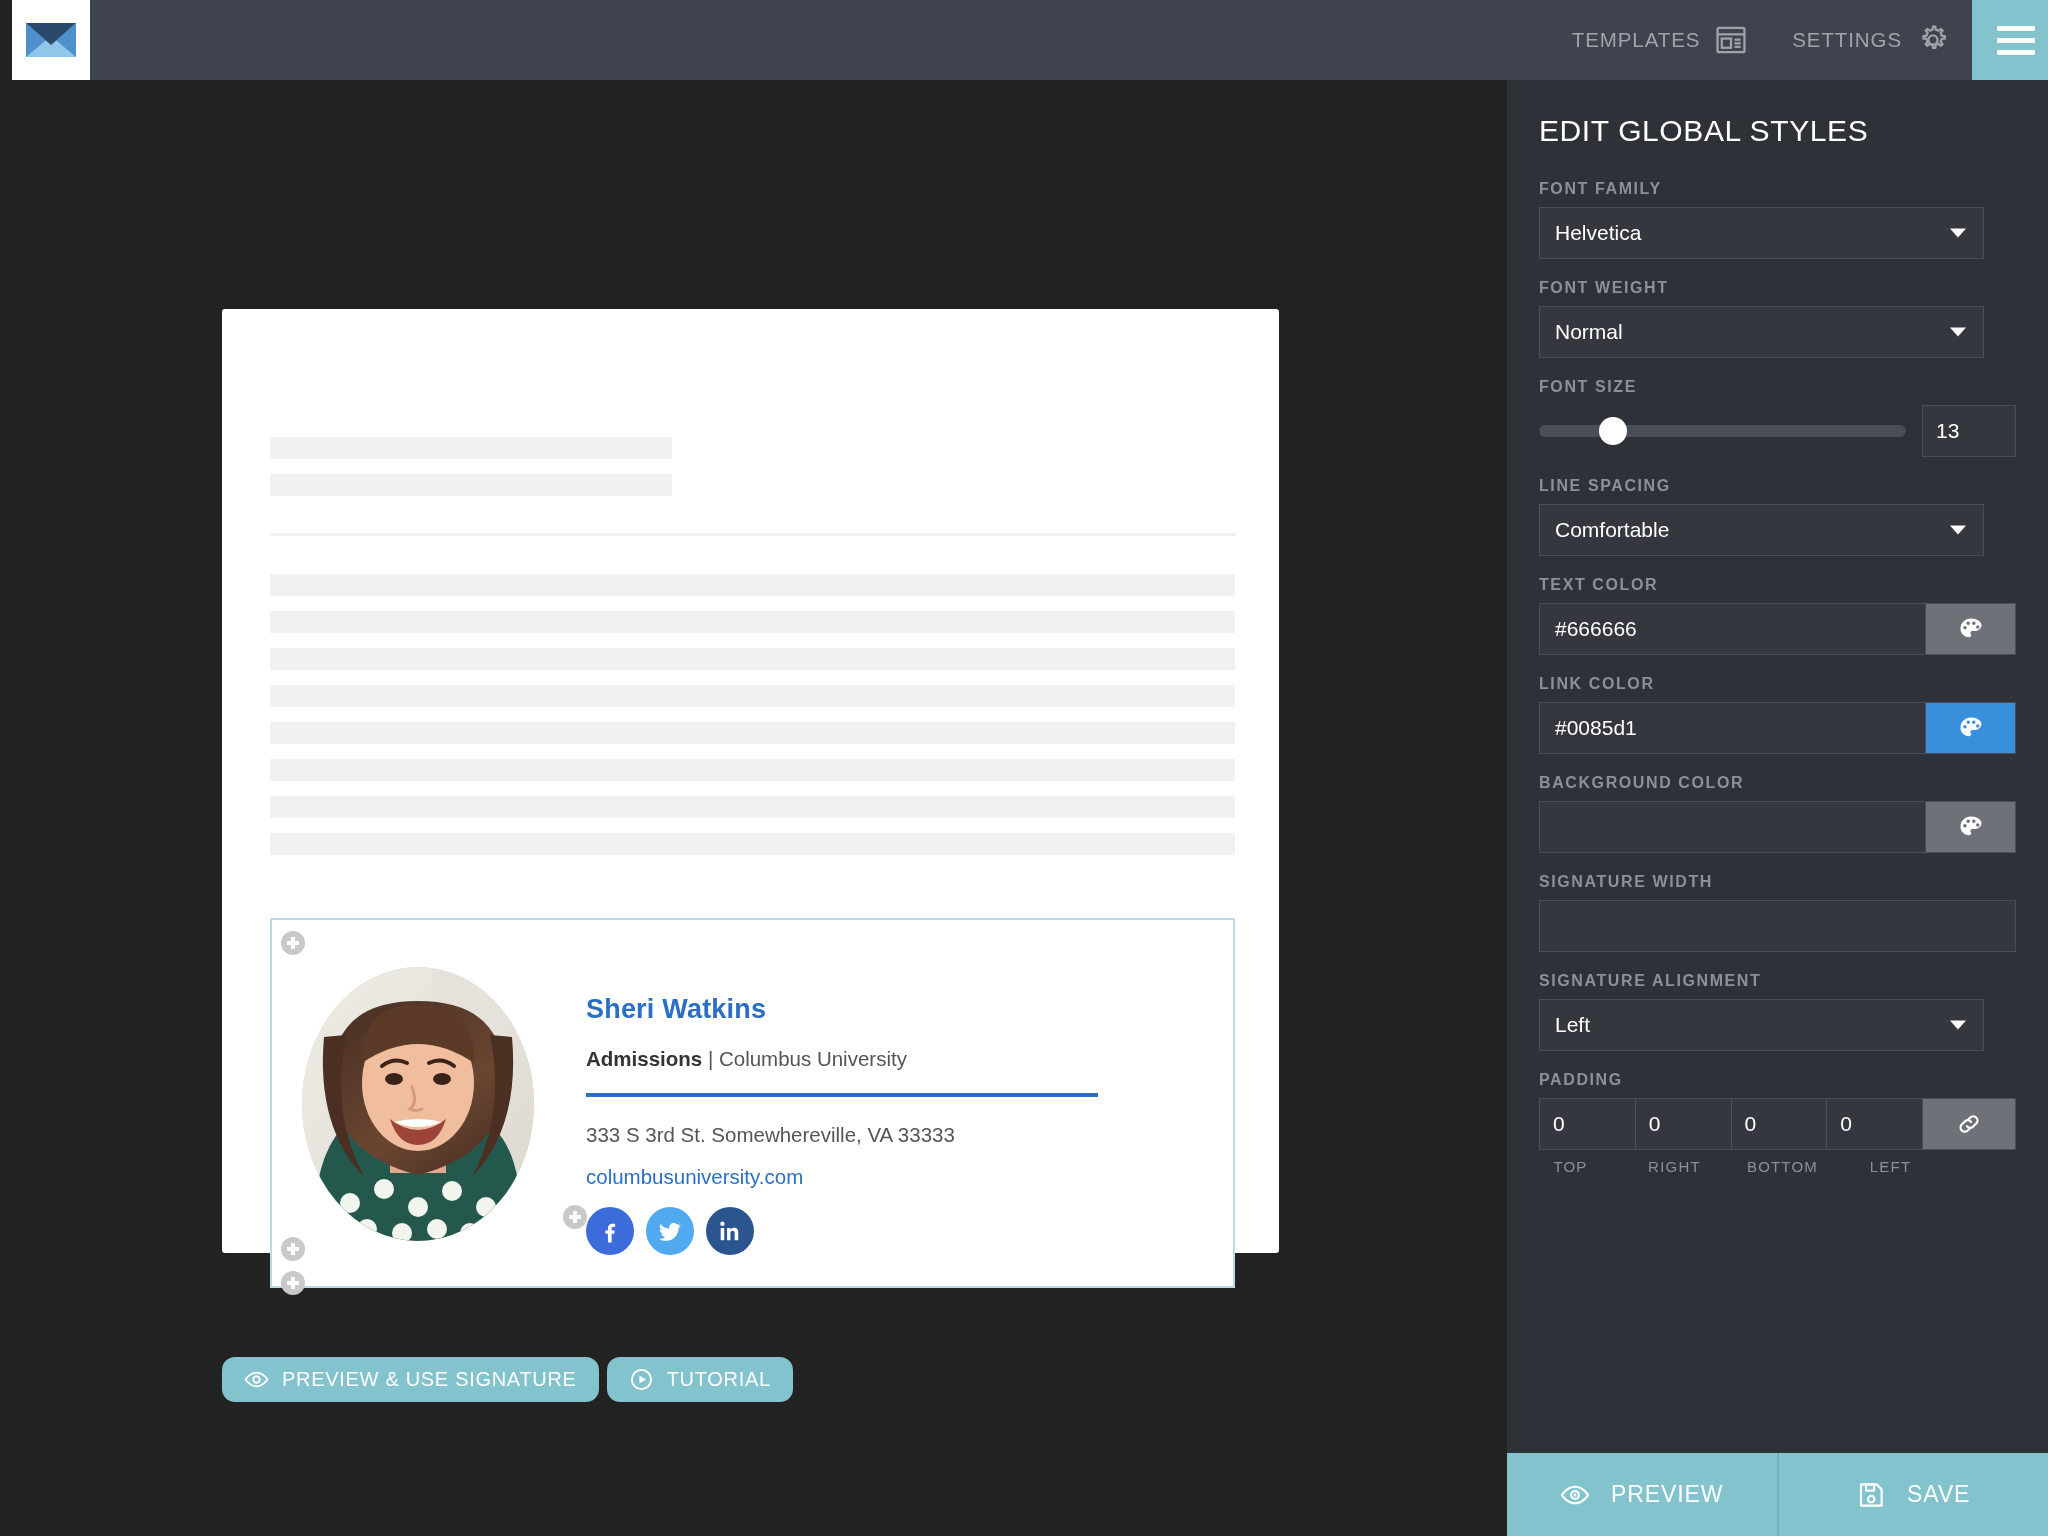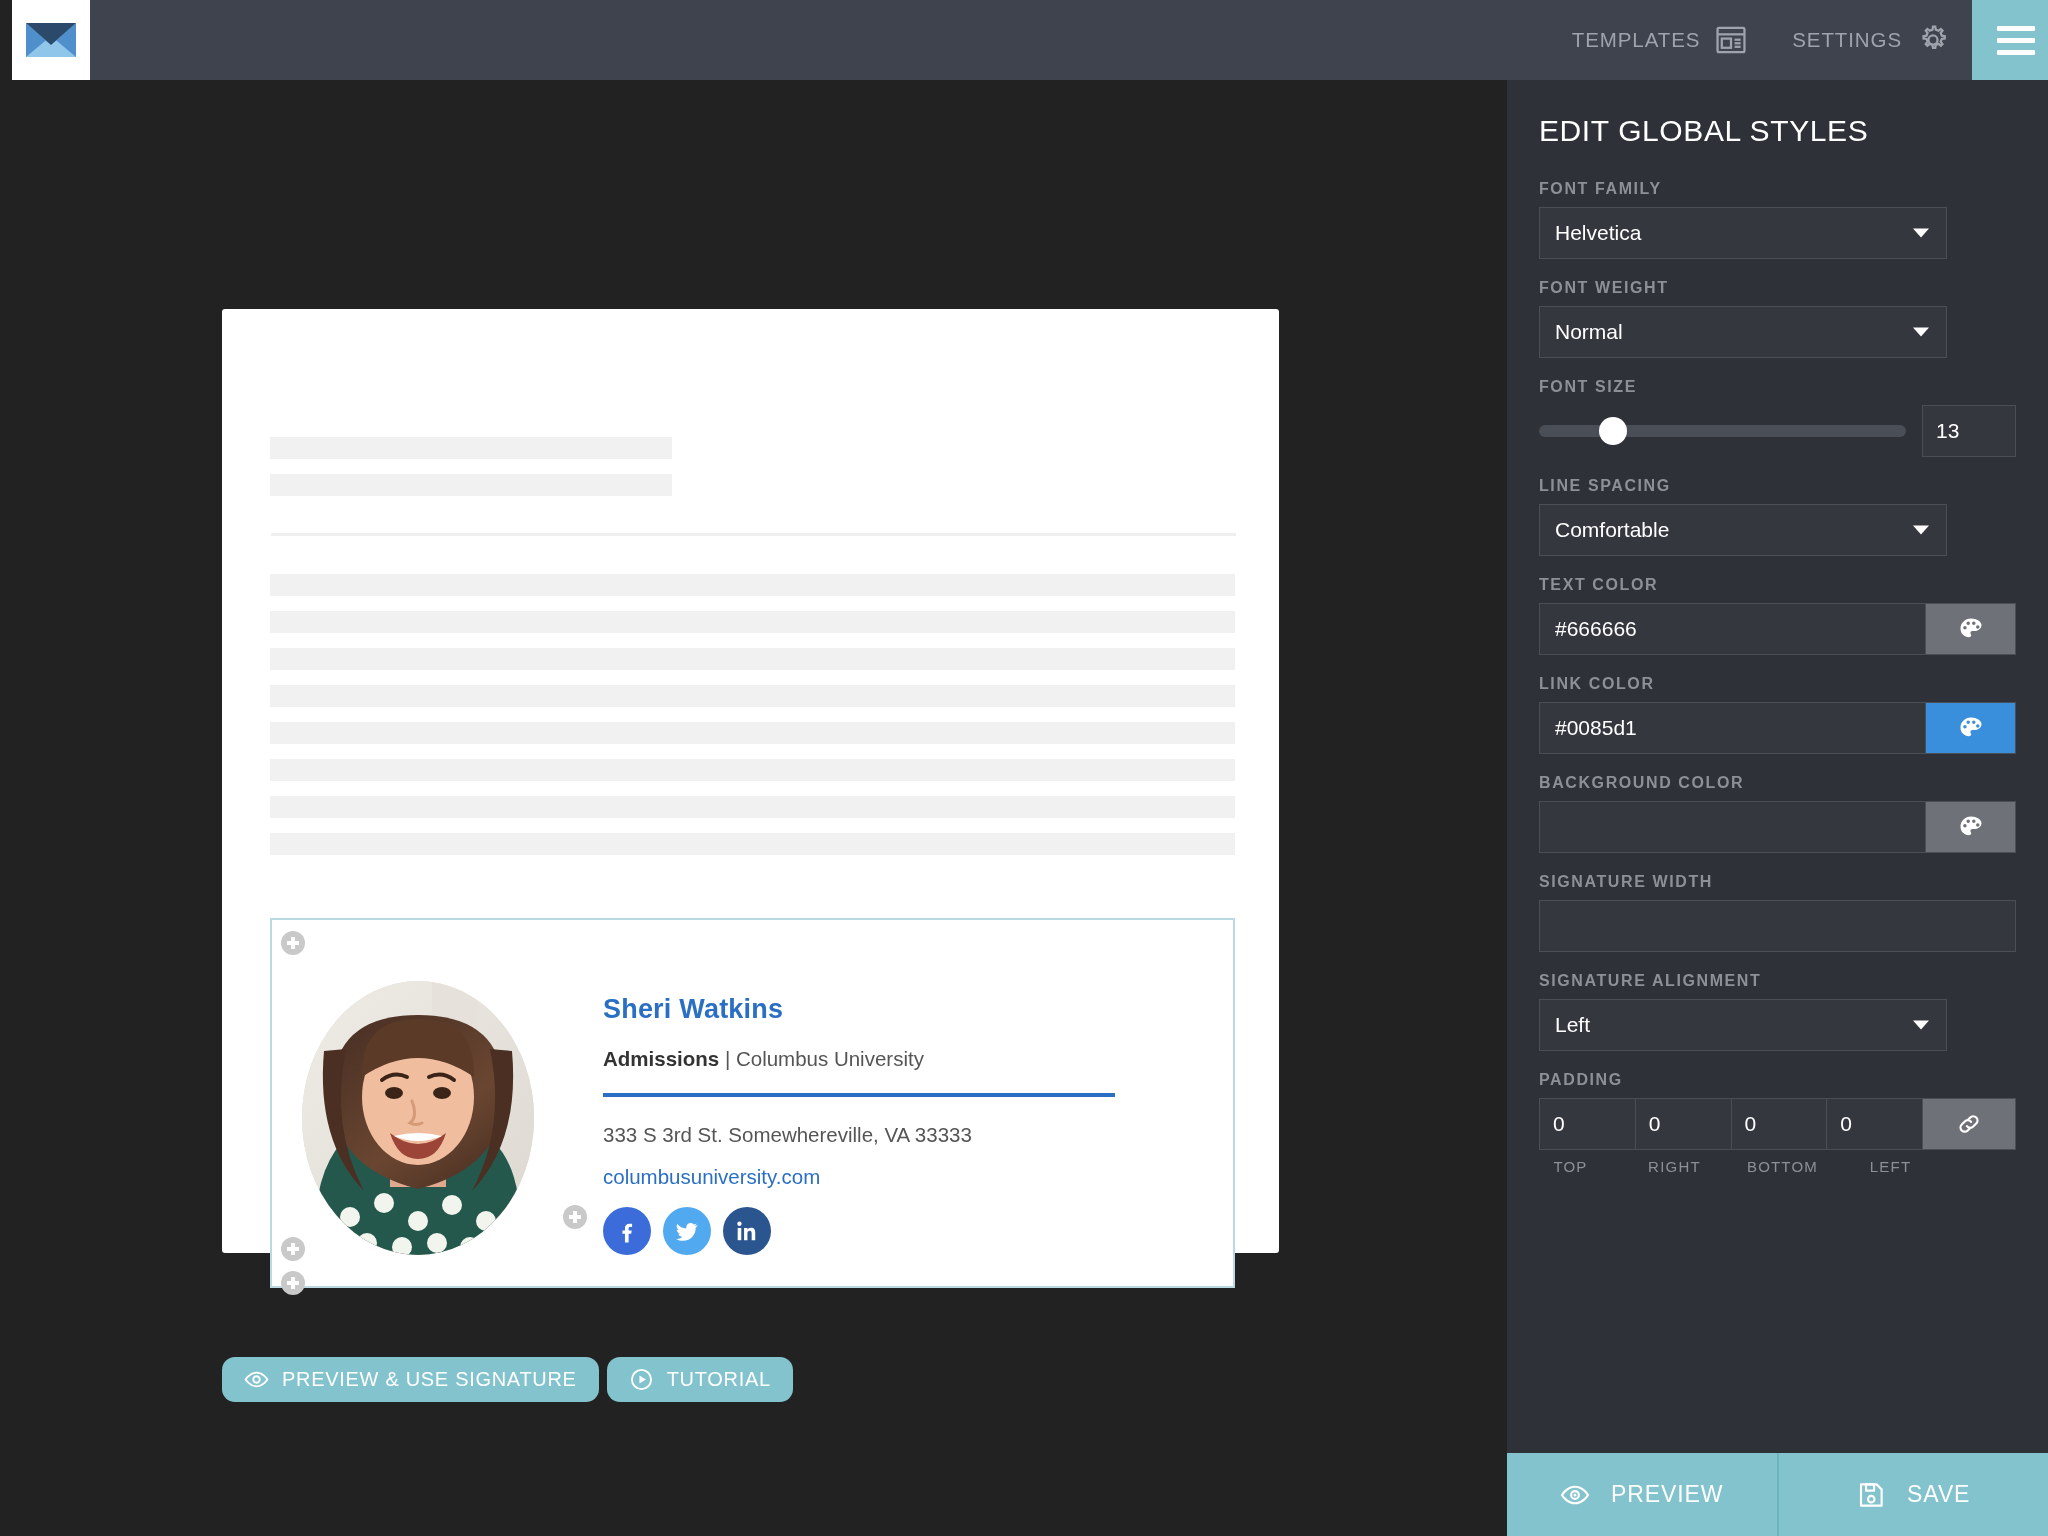--- a/index.html
+++ b/index.html
@@ -101,21 +101,21 @@
   .plus-handle::before { width: 12px; height: 3.5px; }
   .plus-handle::after  { width: 3.5px; height: 12px; }
 
   .ph-tl { left: 9px;  top: 11px; }
   .ph-bl1 { left: 9px; top: 317px; }
   .ph-bl2 { left: 9px; top: 351px; }
   .ph-mid { left: 291px; top: 285px; }
 
   .sig-inner {
     position: absolute; left: 30px; top: 32px;
-    display: flex; gap: 69px; align-items: flex-end;
+    display: flex; gap: 52px; align-items: center;
   }
   .avatar {
     width: 232px; height: 274px;
     border-radius: 50%;
     overflow: hidden; flex: 0 0 auto;
     background: #ded9d2;
   }
   .sig-text { padding-top: 42px; }
   .sig-name {
     font-size: 27px; font-weight: bold;
@@ -169,21 +169,21 @@
     font-size: 30px; color: #ffffff;
     letter-spacing: 0.6px; margin-bottom: 32px;
   }
   .field { margin-bottom: 20px; }
   .field-label {
     font-size: 16px; color: #8d9097;
     letter-spacing: 1.6px; font-weight: bold;
     margin-bottom: 9px;
   }
   .select-box {
-    position: relative; width: 408px; height: 52px;
+    position: relative; width: 445px; height: 52px;
     border: 1px solid #4a4e56; background: #34373e;
     display: flex; align-items: center; padding: 0 15px;
     cursor: pointer;
   }
   .select-box .val { font-size: 21px; color: #ffffff; }
   .caret {
     position: absolute; right: 17px; top: 50%;
     transform: translateY(-50%);
     width: 0; height: 0;
     border-left: 8px solid transparent;

